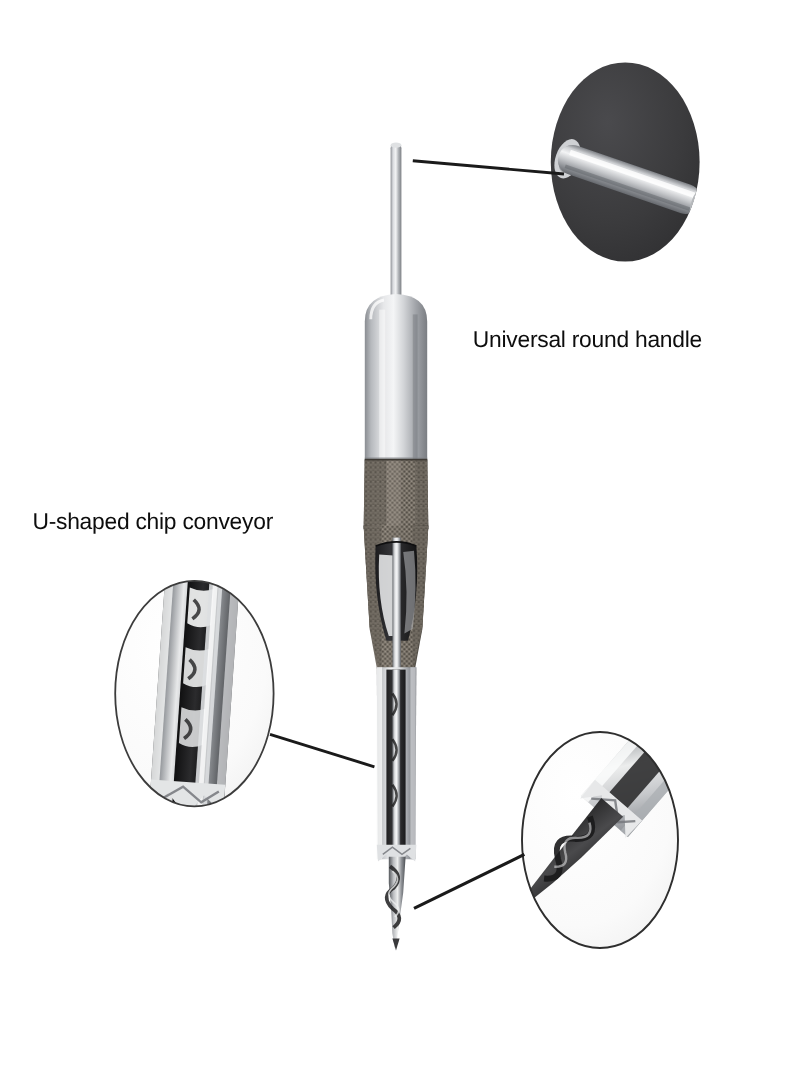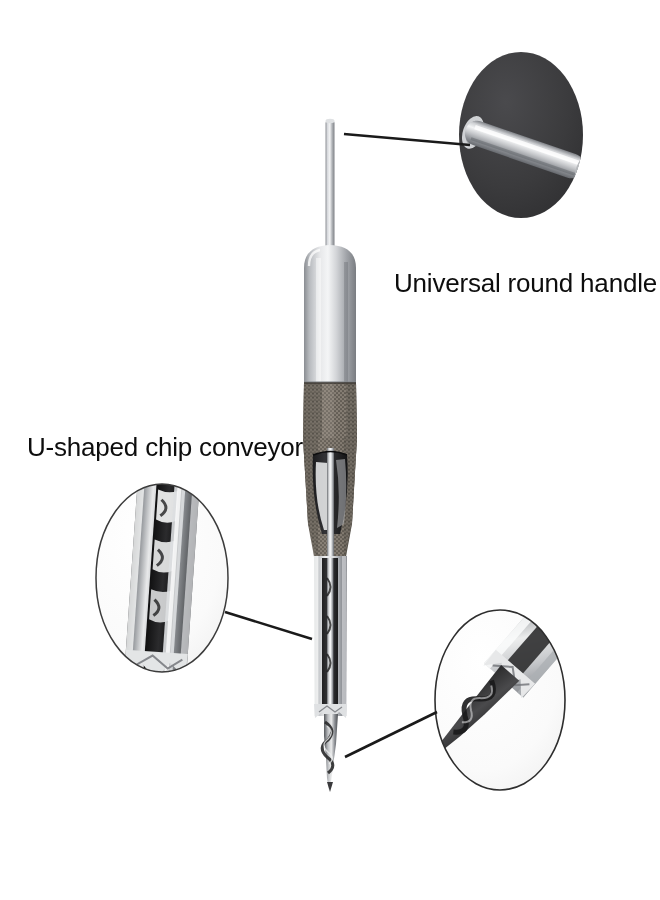--- a/index.html
+++ b/index.html
@@ -22,28 +22,28 @@
     position: absolute;
     left: 0;
     top: 0;
     width: 660px;
     height: 900px;
   }
   .label {
     position: absolute;
     color: #0d0d0d;
     font-family: "Liberation Sans", sans-serif;
-    font-size: 26px;
+    font-size: 19px;
     line-height: 31px;
     letter-spacing: -0.2px;
     white-space: pre;
     font-weight: 400;
   }
   #label-handle  { left: 394px; top: 268px; }
-  #label-chip    { left: 27px;  top: 432px; }
+  #label-chip    { left: 27px;  top: 420px; }
   #label-center  { left: 417px; top: 504px; }
 </style>
 </head>
 <body>
 
 <div id="stage">
 
   <svg id="art" viewBox="0 0 660 900" xmlns="http://www.w3.org/2000/svg">
     <defs>
 

